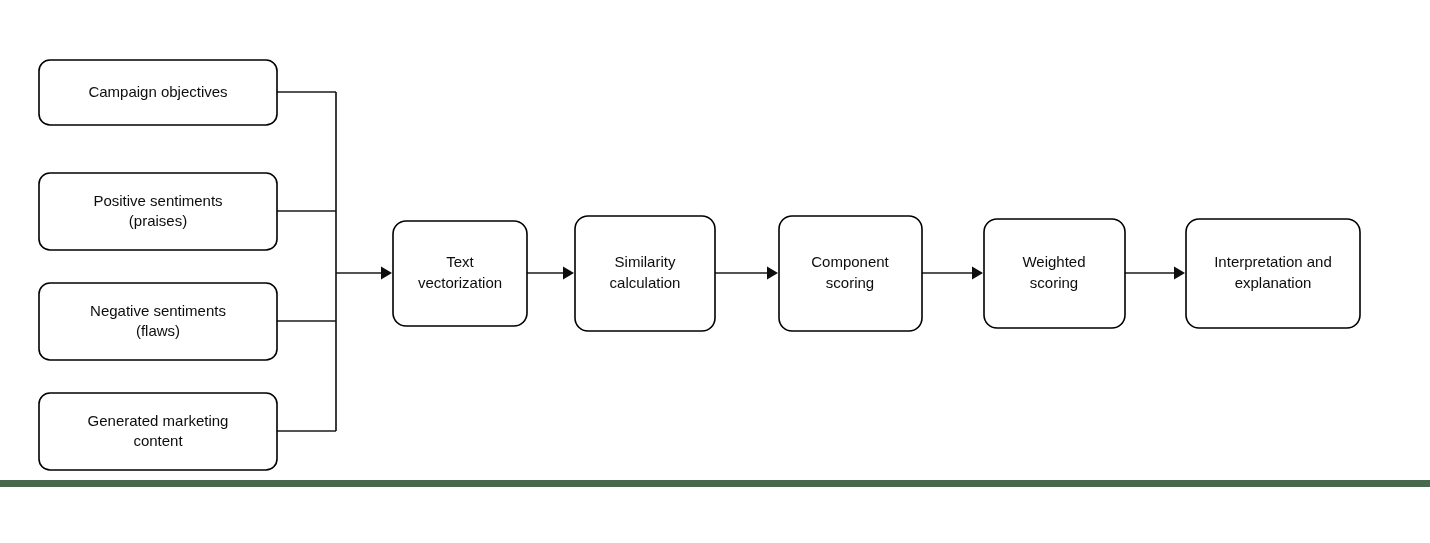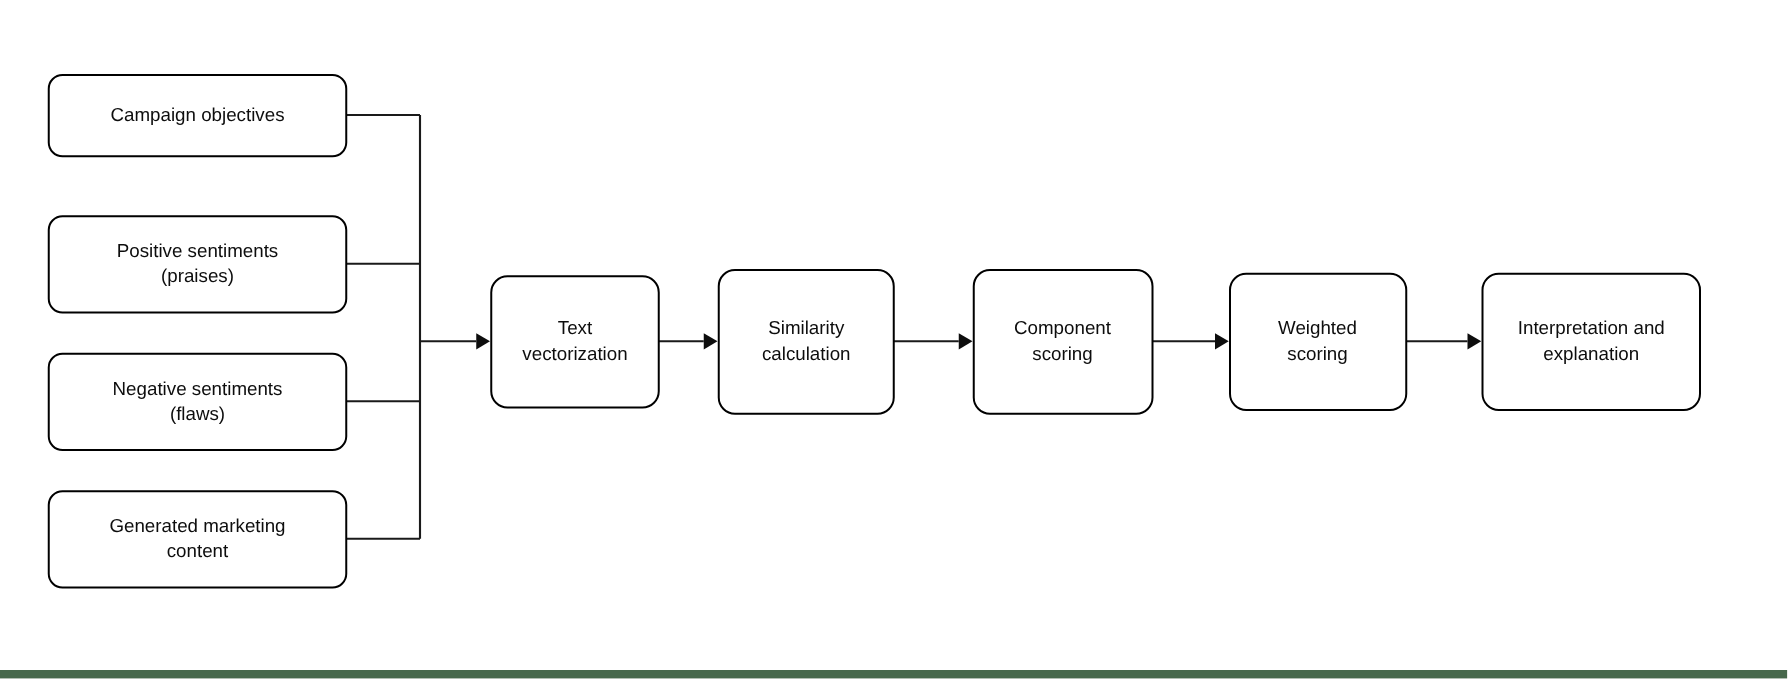--- a/index.html
+++ b/index.html
@@ -7,21 +7,21 @@
     margin: 0;
     padding: 0;
     background: #ffffff;
   }
   body {
     font-family: "Liberation Sans", "DejaVu Sans", sans-serif;
   }
   #canvas {
     position: relative;
     width: 1430px;
-    height: 543px;
+    height: 487px;
     background: #ffffff;
     overflow: hidden;
   }
   #diagram-svg {
     position: absolute;
     left: 0;
     top: 0;
     width: 1430px;
     height: 543px;
     display: block;

